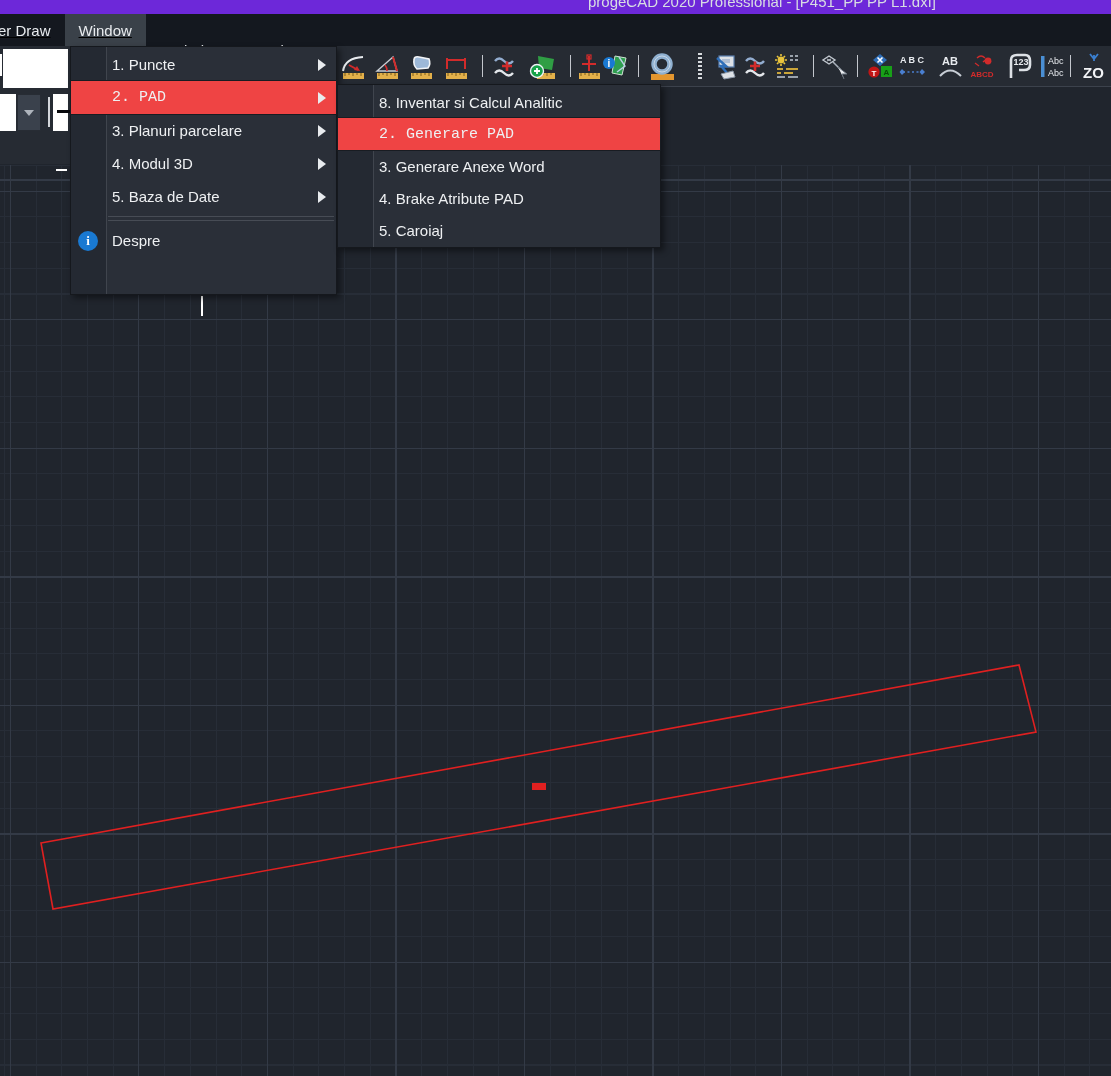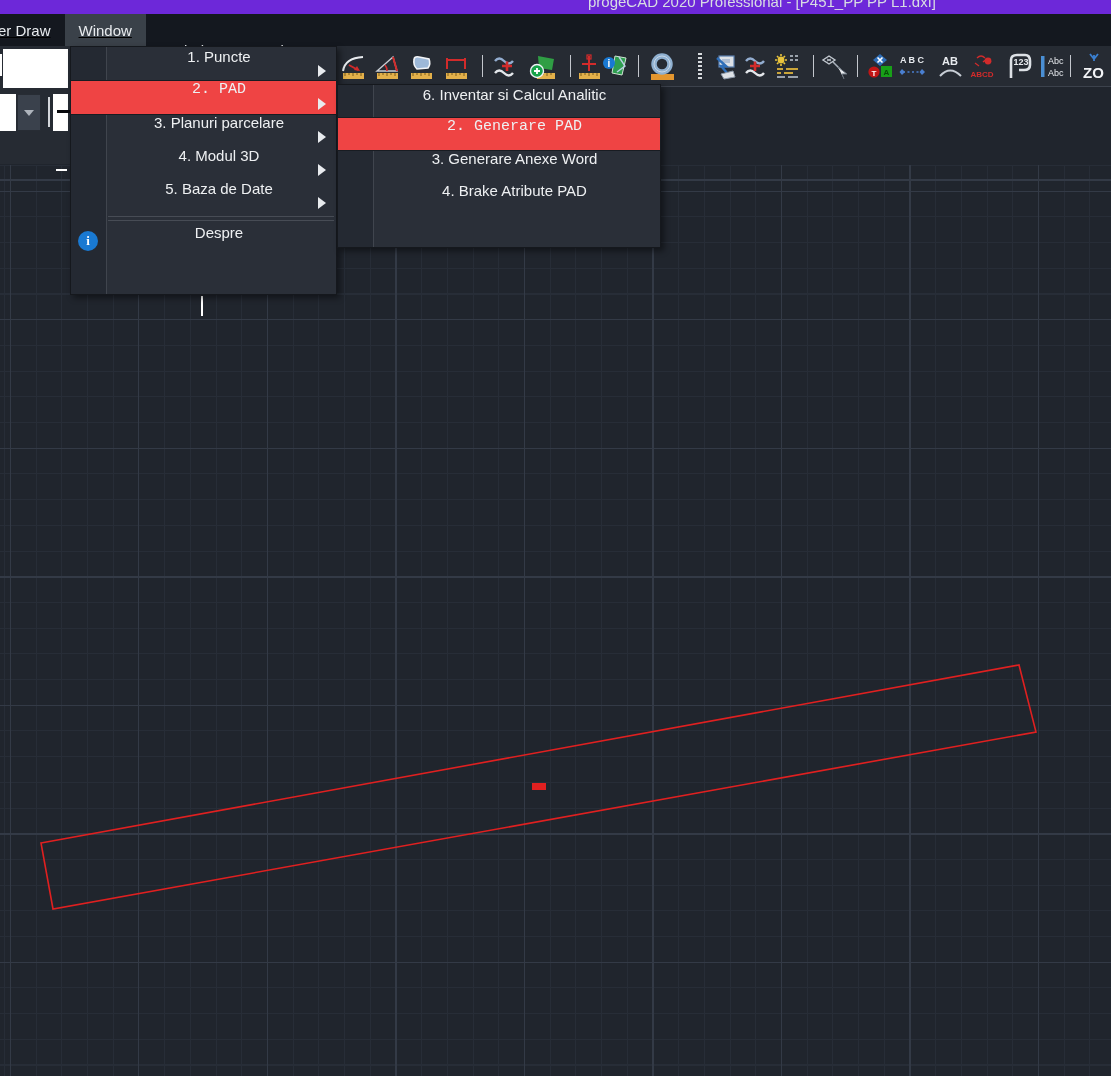--- a/index.html
+++ b/index.html
@@ -38,21 +38,21 @@
     background-image:
       repeating-linear-gradient(to right,#333a46 0 1px,transparent 1px 128.5px),
       repeating-linear-gradient(to bottom,#333a46 0 1px,transparent 1px 128.5px),
       repeating-linear-gradient(to right,#272d37 0 1px,transparent 1px 25.7px),
       repeating-linear-gradient(to bottom,#272d37 0 1px,transparent 1px 25.7px);
     background-position:10px 0,0 26px,10px 0,0 0;}
   .overlay{position:absolute;left:0;top:0;width:1111px;height:1076px;z-index:5;pointer-events:none;}
   
   .menu-panel{position:absolute;background:#2a2f38;border:1px solid #15181d;box-shadow:3px 3px 6px rgba(0,0,0,.45);box-sizing:border-box;z-index:10;padding:1px 0;}
   .menu-panel .gutter{position:absolute;left:0;top:0;bottom:0;width:35px;background:#242932;border-right:1px solid #40454e;}
-  .mi{position:relative;display:flex;align-items:center;height:33px;padding-left:41px;padding-right:10px;font-size:15px;color:#eef0f2;cursor:default;z-index:1;box-sizing:border-box;flex-direction:column;}
+  .mi{position:relative;display:flex;align-items:center;height:33px;padding-left:41px;padding-right:10px;font-size:15px;color:#eef0f2;cursor:default;z-index:1;box-sizing:border-box;}
   .sub .mi{height:32px;}
   .mi.hl{background:#ef4444;outline:1px solid #181c22;font-family:Liberation Mono, monospace;}
   .mi .arrow{margin-left:auto;width:0;height:0;border-top:6px solid transparent;border-bottom:6px solid transparent;border-left:8px solid #e8ebee;}
   .msep{height:1px;background:#474c55;margin:3px 2px 3px 37px;position:relative;z-index:1;}
   .info-badge{position:absolute;left:7px;top:50%;margin-top:-10px;width:20px;height:20px;border-radius:50%;background:#1979d2;color:#fff;font-size:13px;font-weight:bold;font-family:"Liberation Serif",serif;display:flex;align-items:center;justify-content:center;z-index:2;}
   svg text{font-family:"Liberation Sans",sans-serif;}
 </style>
 </head>
 <body>
 
@@ -239,24 +239,27 @@
   <div class="msep"></div>
   <div class="mi">
     <span class="info-badge">i</span>
     <span>Despre</span>
   </div>
 </div>
 
 <div class="menu-panel sub" style="left:337px;top:84px;width:324px;height:164px;">
   <div class="gutter"></div>
   <div class="mi">
-    <span>6. Inventar si Calcul Analitic</span>
+    <span>8. Inventar si Calcul Analitic</span>
   </div>
   <div class="mi hl">
     <span>2. Generare PAD</span>
   </div>
   <div class="mi">
     <span>3. Generare Anexe Word</span>
   </div>
   <div class="mi">
     <span>4. Brake Atribute PAD</span>
   </div>
+  <div class="mi">
+    <span>5. Caroiaj</span>
+  </div>
 </div>
 
 </body></html>

